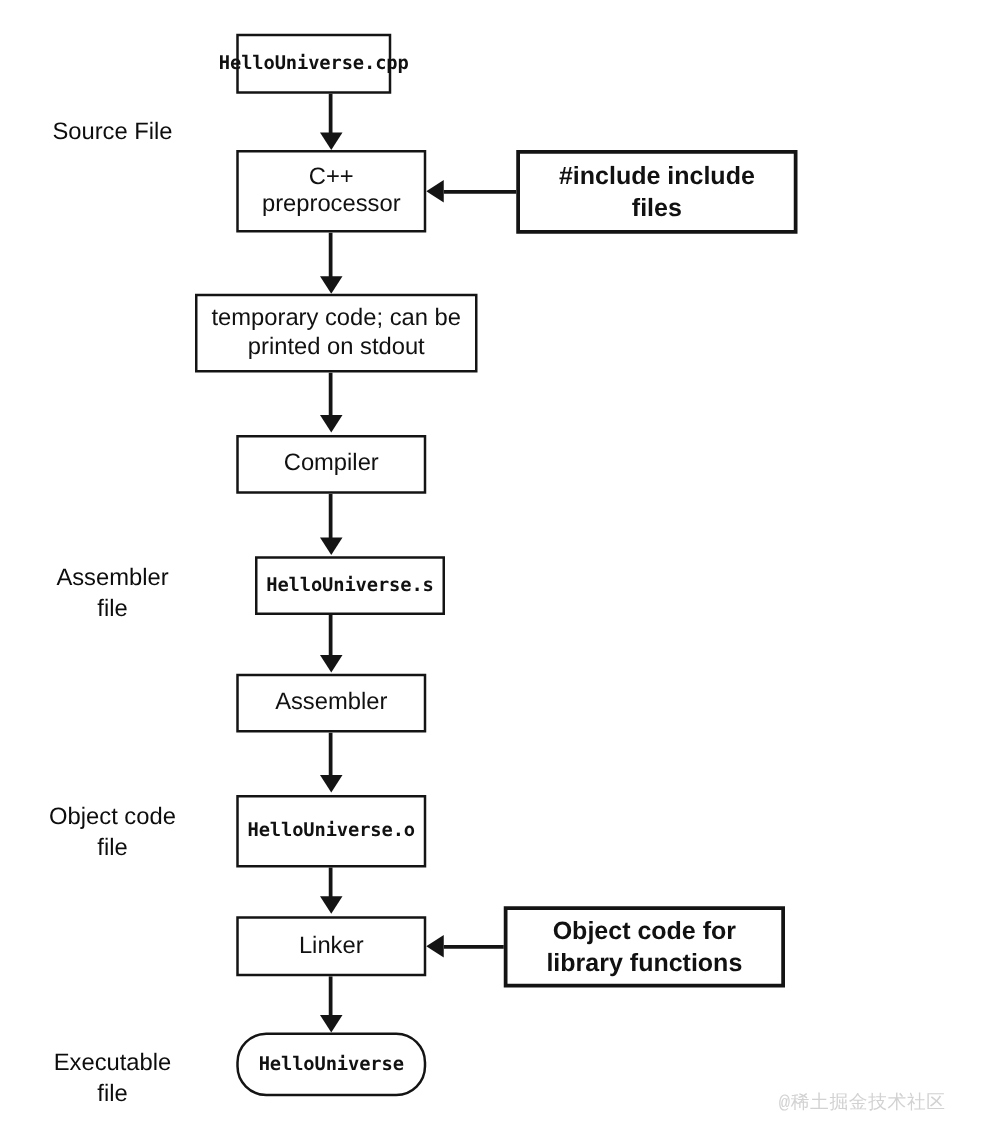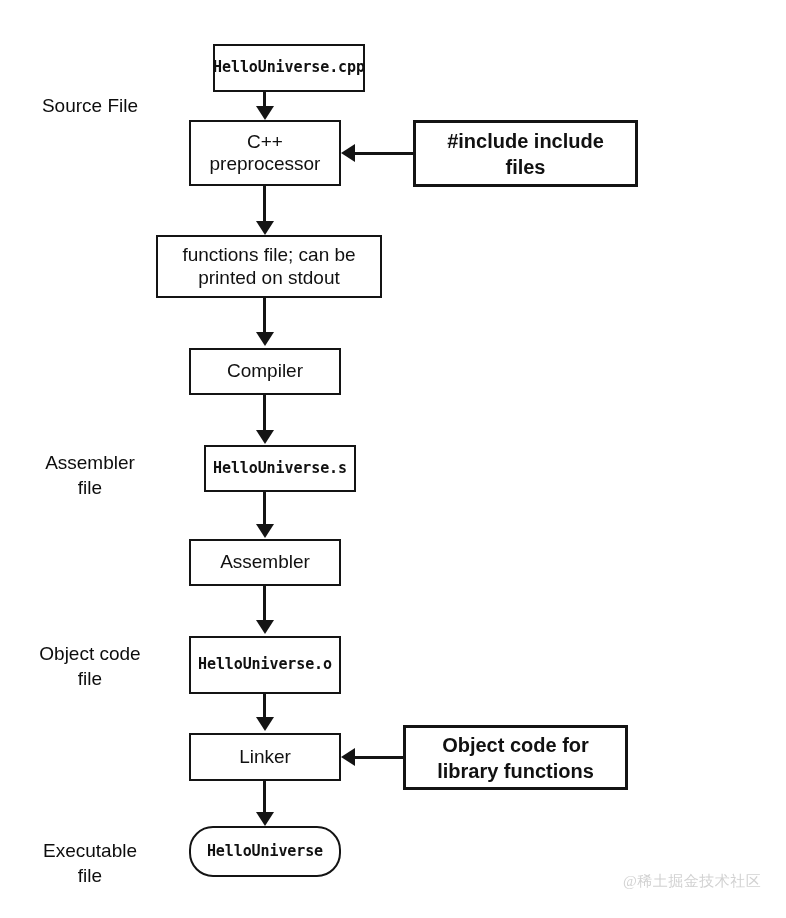--- a/index.html
+++ b/index.html
@@ -94,21 +94,21 @@
     height: 0;
     border-top: 9px solid transparent;
     border-bottom: 9px solid transparent;
     border-right: 14px solid #141414;
     z-index: 2;
   }
 
   
   .watermark {
     position: absolute;
-    font-family: Liberation Serif, serif;
+    font-family: Liberation Mono, monospace;
     font-size: 15px;
     color: #d2d2d2;
     letter-spacing: 0.5px;
     white-space: nowrap;
     z-index: 4;
   }
 </style>
 </head>
 <body>
 
@@ -118,37 +118,37 @@
 
   <div class="stage-label" style="left:20px; top:450px; width:140px;">Assembler
 file</div>
 
   <div class="stage-label" style="left:20px; top:641px; width:140px;">Object code
 file</div>
 
   <div class="stage-label" style="left:20px; top:838px; width:140px;">Executable
 file</div>
 
-  <div class="node mono" style="left:189px; top:44px; width:152px; height:48px;margin-left:24px;">HelloUniverse.cpp</div>
+  <div class="node mono" style="left:189px; top:27px; width:124px; height:48px;">HelloUniverse.cpp</div>
 
   <div class="vline" style="left:263px; top:74px; height:34px;"></div>
   <div class="arrow-down" style="left:256px; top:106px;"></div>
 
   <div class="node sans" style="left:189px; top:120px; width:152px; height:66px; white-space:pre-line;">C++
 preprocessor</div>
 
   <div class="node side" style="left:413px; top:120px; width:225px; height:67px; white-space:pre-line;">#include include
 files</div>
   <div class="hline" style="left:355px; top:152px; width:60px;"></div>
   <div class="arrow-left" style="left:341px; top:144px;"></div>
 
   <div class="vline" style="left:263px; top:186px; height:37px;"></div>
   <div class="arrow-down" style="left:256px; top:221px;"></div>
 
-  <div class="node sans" style="left:156px; top:235px; width:226px; height:63px; white-space:pre-line;">functions file; can be
+  <div class="node sans" style="left:156px; top:235px; width:226px; height:63px; white-space:pre-line;">temporary code; can be
 printed on stdout</div>
 
   <div class="vline" style="left:263px; top:298px; height:36px;"></div>
   <div class="arrow-down" style="left:256px; top:332px;"></div>
 
   <div class="node sans" style="left:189px; top:348px; width:152px; height:47px;">Compiler</div>
 
   <div class="vline" style="left:263px; top:395px; height:37px;"></div>
   <div class="arrow-down" style="left:256px; top:430px;"></div>
 

